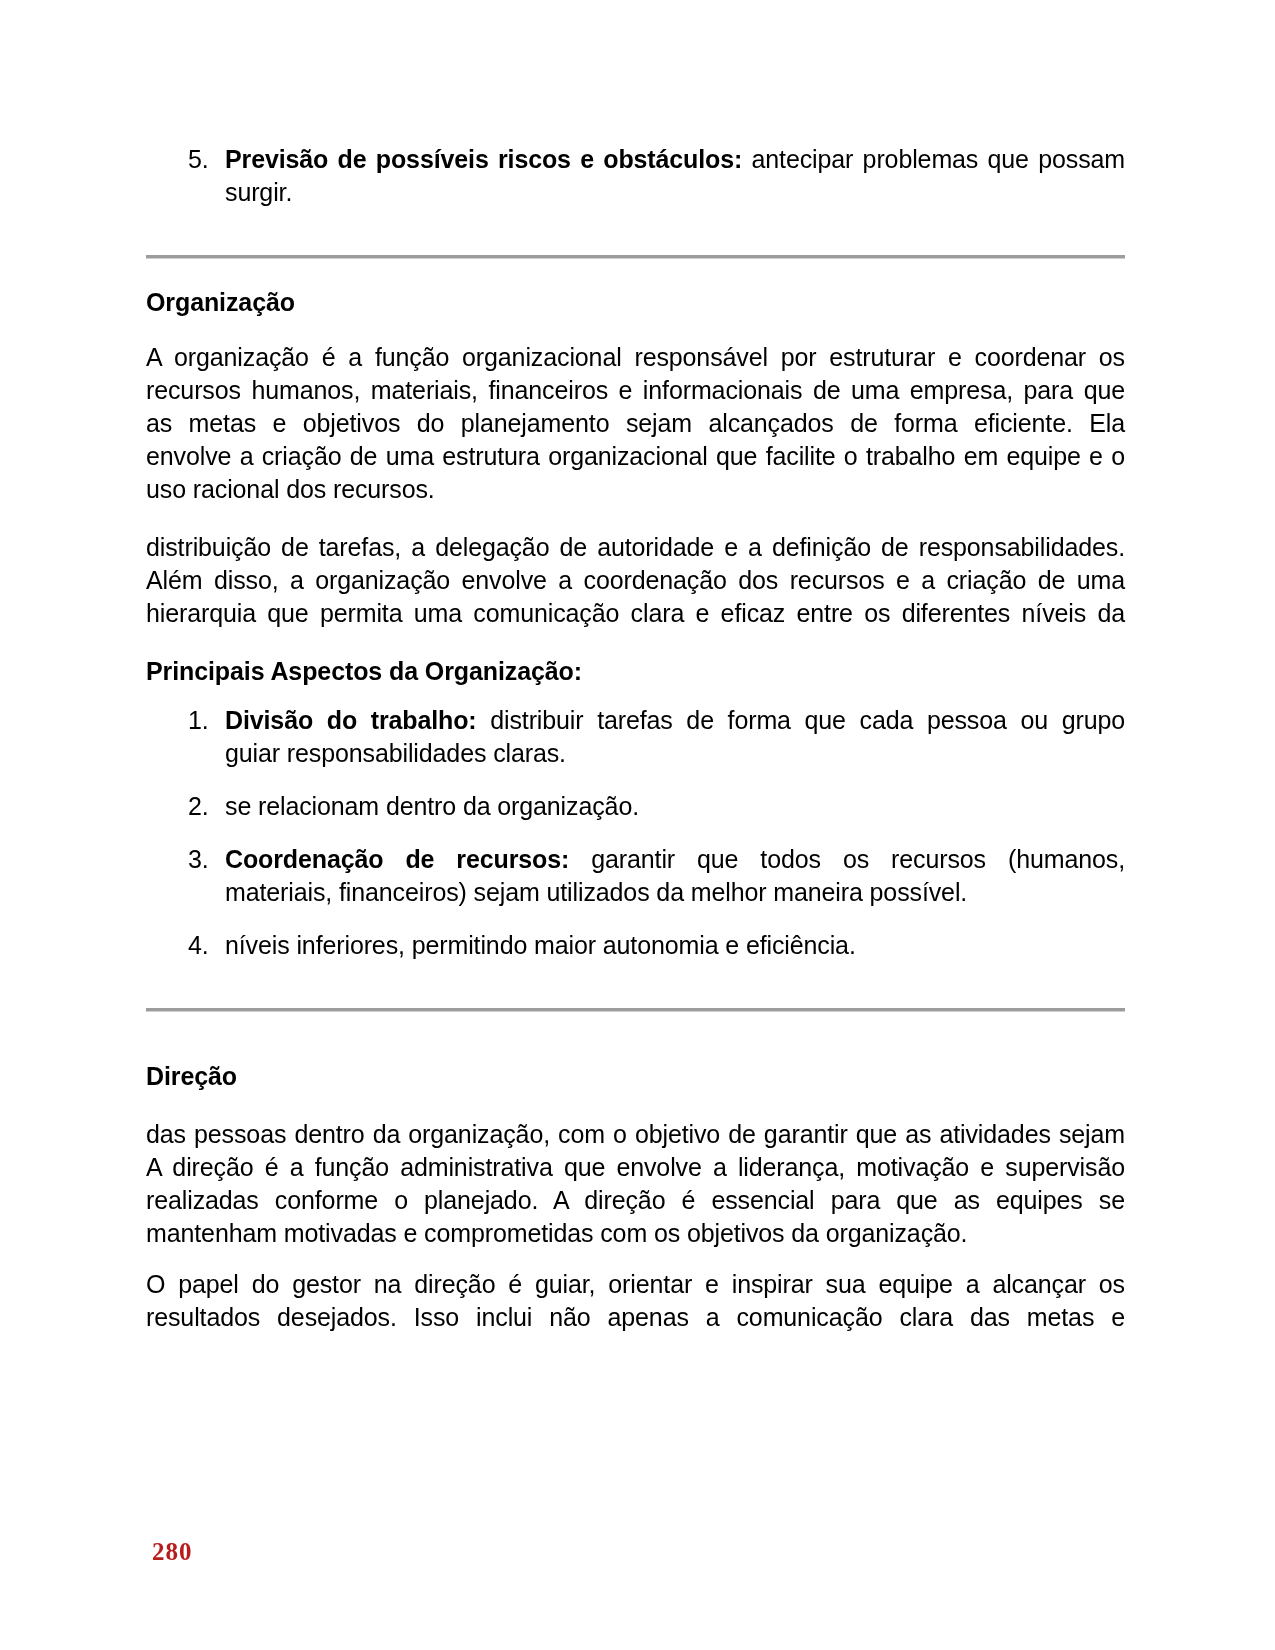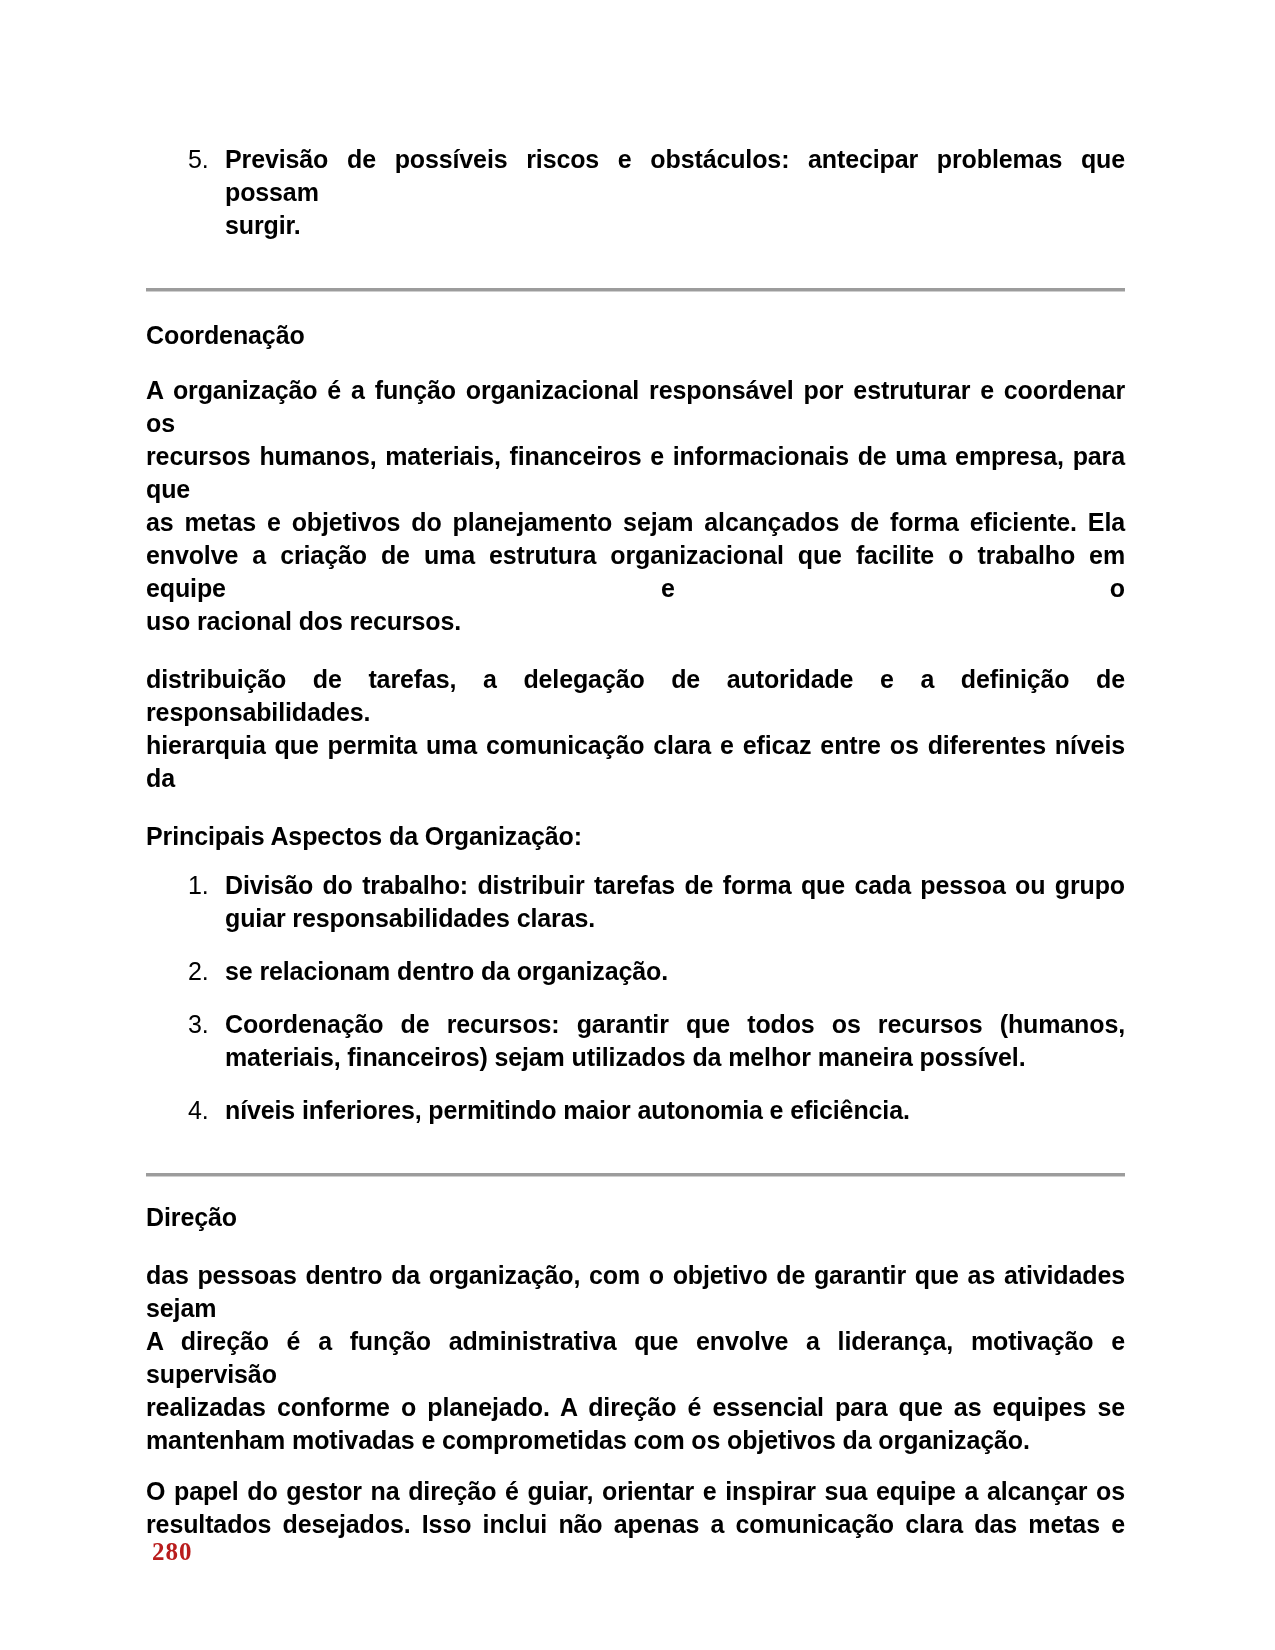--- a/index.html
+++ b/index.html
@@ -24,21 +24,20 @@
     width: 979px;
   }
   .doc-text {
     font-size: 25px;
     line-height: 33px;
     letter-spacing: -0.12px;
   }
   .ln {
     text-align: justify;
     text-align-last: left;
-    font-weight: bold;
   }
   .ln.jl {
     text-align-last: justify;
   }
   .heading {
     font-size: 25px;
     line-height: 33px;
     font-weight: bold;
     margin: 0;
     letter-spacing: -0.1px;
@@ -64,21 +63,21 @@
   
   .li5       { margin-top: 143px; }
   .divider1  { margin-top: 46px; }
   .h-org     { margin-top: 27px; }
   .p-o1      { margin-top: 22px; }
   .p-o2      { margin-top: 25px; }
   .h-princ   { margin-top: 25px; }
   .item-1    { margin-top: 16px; }
   .item-n    { margin-top: 20px; }
   .divider2  { margin-top: 46px; }
-  .h-dir     { margin-top: 24px; }
+  .h-dir     { margin-top: 48px; }
   .p-d1      { margin-top: 25px; }
   .p-d2      { margin-top: 18px; }
   .pageno {
     position: absolute;
     left: 152px;
     top: 1537px;
     font-family: "Liberation Serif", "DejaVu Serif", serif;
     font-size: 25px;
     line-height: 30px;
     letter-spacing: 1px;
@@ -95,32 +94,33 @@
     <div class="li li5">
       <span class="num">5.</span>
       <div class="li-body">
         <div class="ln jl"><strong>Previsão de possíveis riscos e obstáculos:</strong> <span>antecipar problemas que possam</span></div>
         <div class="ln">surgir.</div>
       </div>
     </div>
 
     <div class="divider divider1"></div>
 
-    <h2 class="heading h-org">Coordenação</h2>
+    <h2 class="heading h-org">Organização</h2>
 
     <div class="para p-o1">
       <div class="ln jl">A organização é a função organizacional responsável por estruturar e coordenar os</div>
       <div class="ln jl">recursos humanos, materiais, financeiros e informacionais de uma empresa, para que</div>
       <div class="ln jl">as metas e objetivos do planejamento sejam alcançados de forma eficiente. Ela</div>
       <div class="ln jl">envolve a criação de uma estrutura organizacional que facilite o trabalho em equipe e o</div>
       <div class="ln">uso racional dos recursos.</div>
     </div>
 
     <div class="para p-o2">
       <div class="ln jl">distribuição de tarefas, a delegação de autoridade e a definição de responsabilidades.</div>
+      <div class="ln jl">Além disso, a organização envolve a coordenação dos recursos e a criação de uma</div>
       <div class="ln jl">hierarquia que permita uma comunicação clara e eficaz entre os diferentes níveis da</div>
     </div>
 
     <h2 class="heading h-princ">Principais Aspectos da Organização:</h2>
 
     <div class="li item-1">
       <span class="num">1.</span>
       <div class="li-body">
         <div class="ln jl"><strong>Divisão do trabalho:</strong> <span>distribuir tarefas de forma que cada pessoa ou grupo</span></div>
         <div class="ln">guiar responsabilidades claras.</div>

